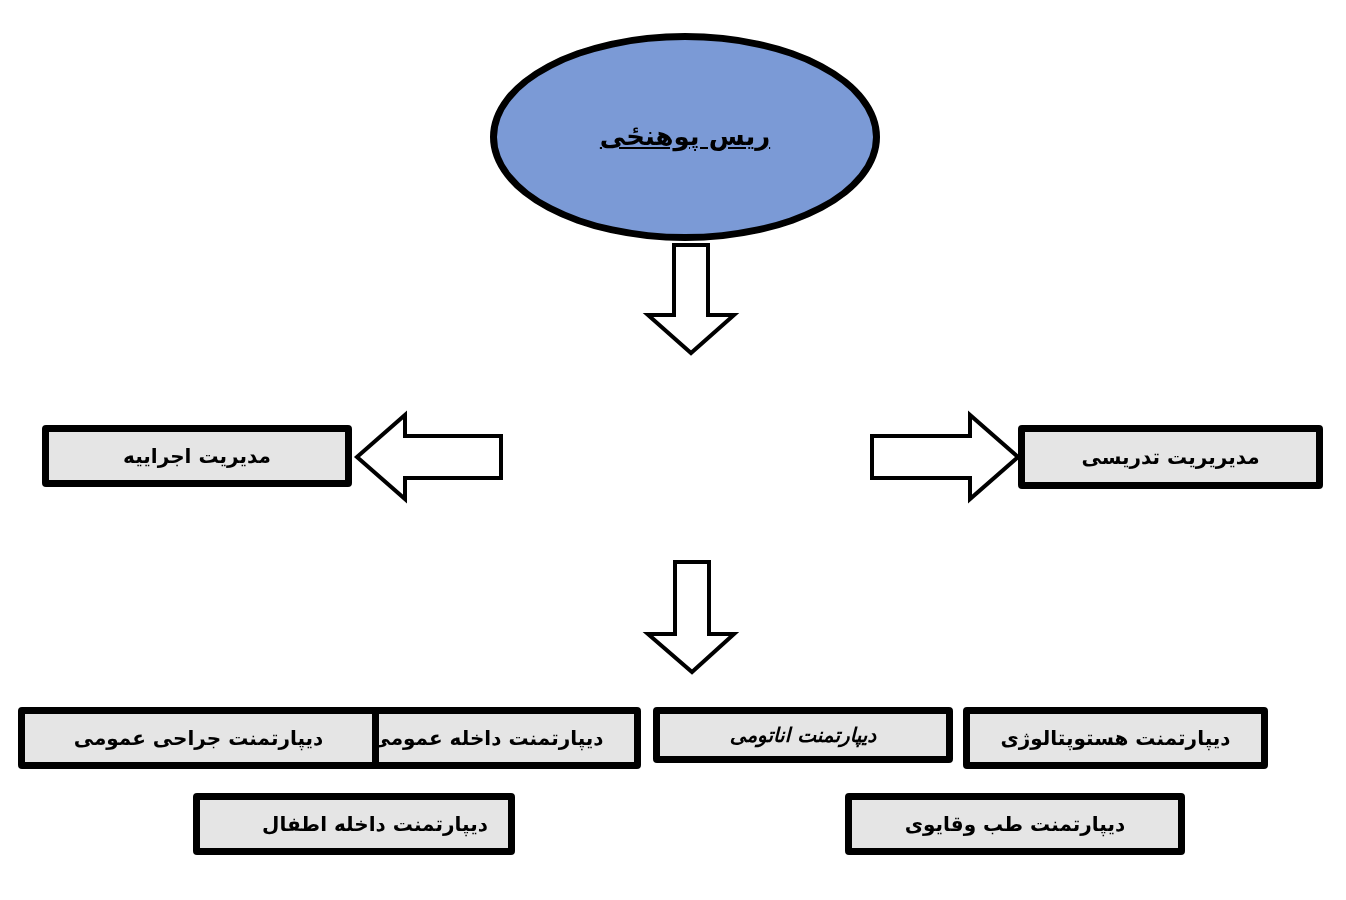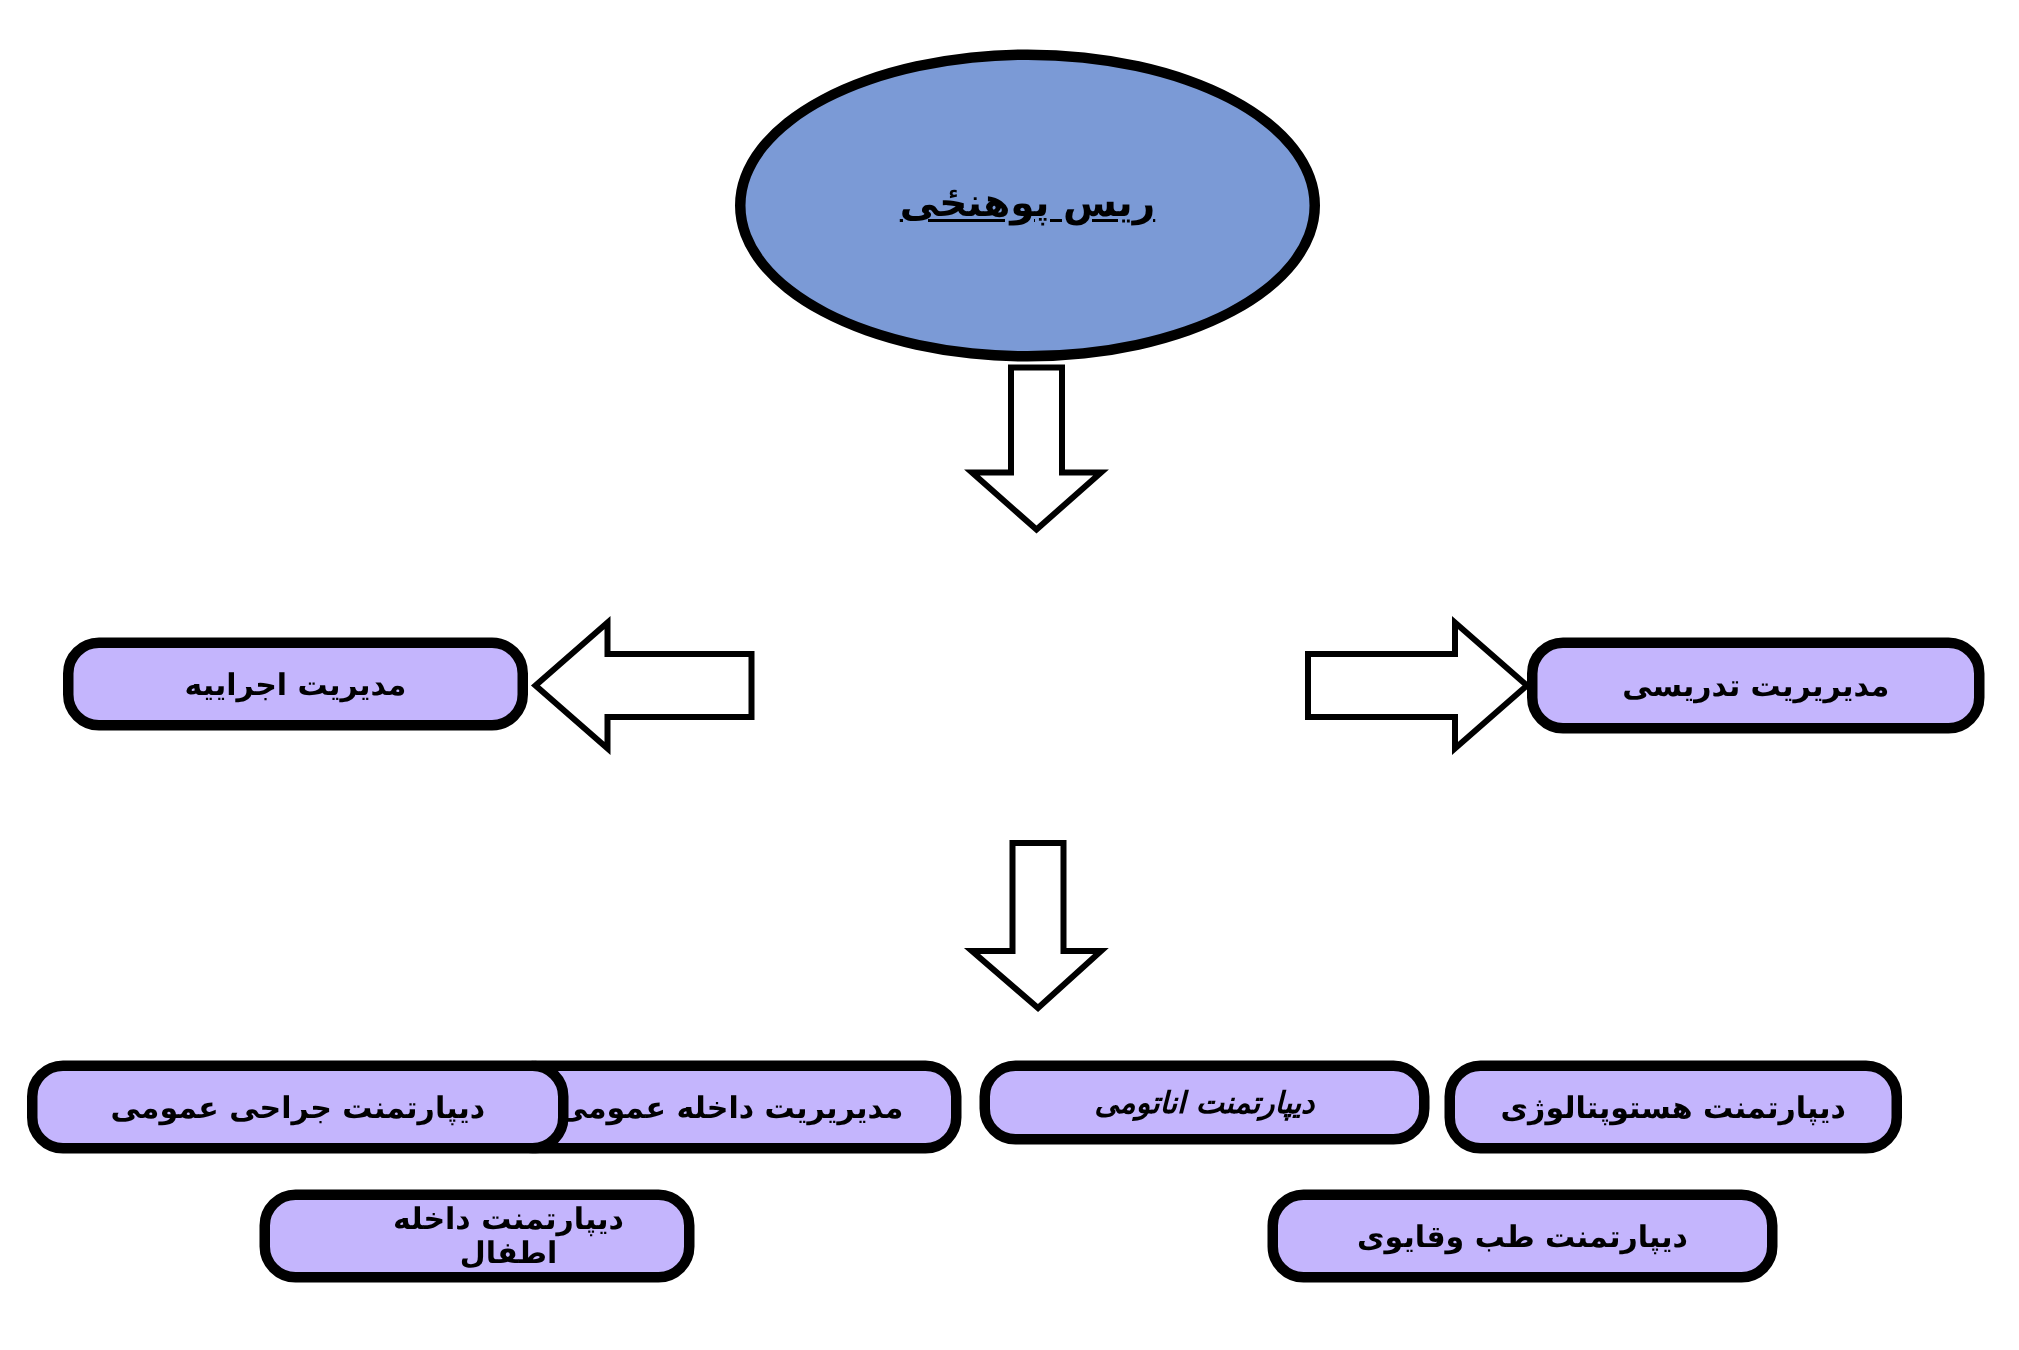--- a/index.html
+++ b/index.html
@@ -40,23 +40,23 @@
     background: #7B9AD6;
     border: 7px solid #000000;
   }
   .ellipse .node-label {
     font-size: 26px;
     letter-spacing: 0;
   }
 
   
   .boxnode {
-    background: #c4b5fd;
+    background: #e5e5e5;
     border: 7px solid #000000;
-    border-radius: 24px;
+    border-radius: 4px;
   }
   .boxnode .node-label {
     font-size: 20px;
     padding: 0 6px;
   }
 
   
   .arrow {
     position: absolute;
   }
@@ -117,28 +117,28 @@
 
   <div class="node boxnode" style="left:963px; top:707px; width:305px; height:62px;">
     <span class="node-label">دیپارتمنت هستوپتالوژی</span>
   </div>
 
   <div class="node boxnode" style="left:653px; top:707px; width:300px; height:56px;font-style:italic;">
     <span class="node-label">دیپارتمنت اناتومی</span>
   </div>
 
   <div class="node boxnode" style="left:333px; top:707px; width:308px; height:62px;">
-    <span class="node-label">مدیریریت داخله عمومی</span>
+    <span class="node-label">دیپارتمنت داخله عمومی</span>
   </div>
 
   <div class="node boxnode" style="left:18px; top:707px; width:361px; height:62px;">
     <span class="node-label">دیپارتمنت جراحی عمومی</span>
   </div>
 
   <div class="node boxnode" style="left:845px; top:793px; width:340px; height:62px;">
     <span class="node-label">دیپارتمنت طب وقایوی</span>
   </div>
 
-  <div class="node boxnode" style="left:173px; top:793px; width:290px; height:62px;padding-left:42px;">
+  <div class="node boxnode" style="left:193px; top:793px; width:322px; height:62px;padding-left:42px;">
     <span class="node-label">دیپارتمنت داخله اطفال</span>
   </div>
 
 </div>
 
 </body></html>

